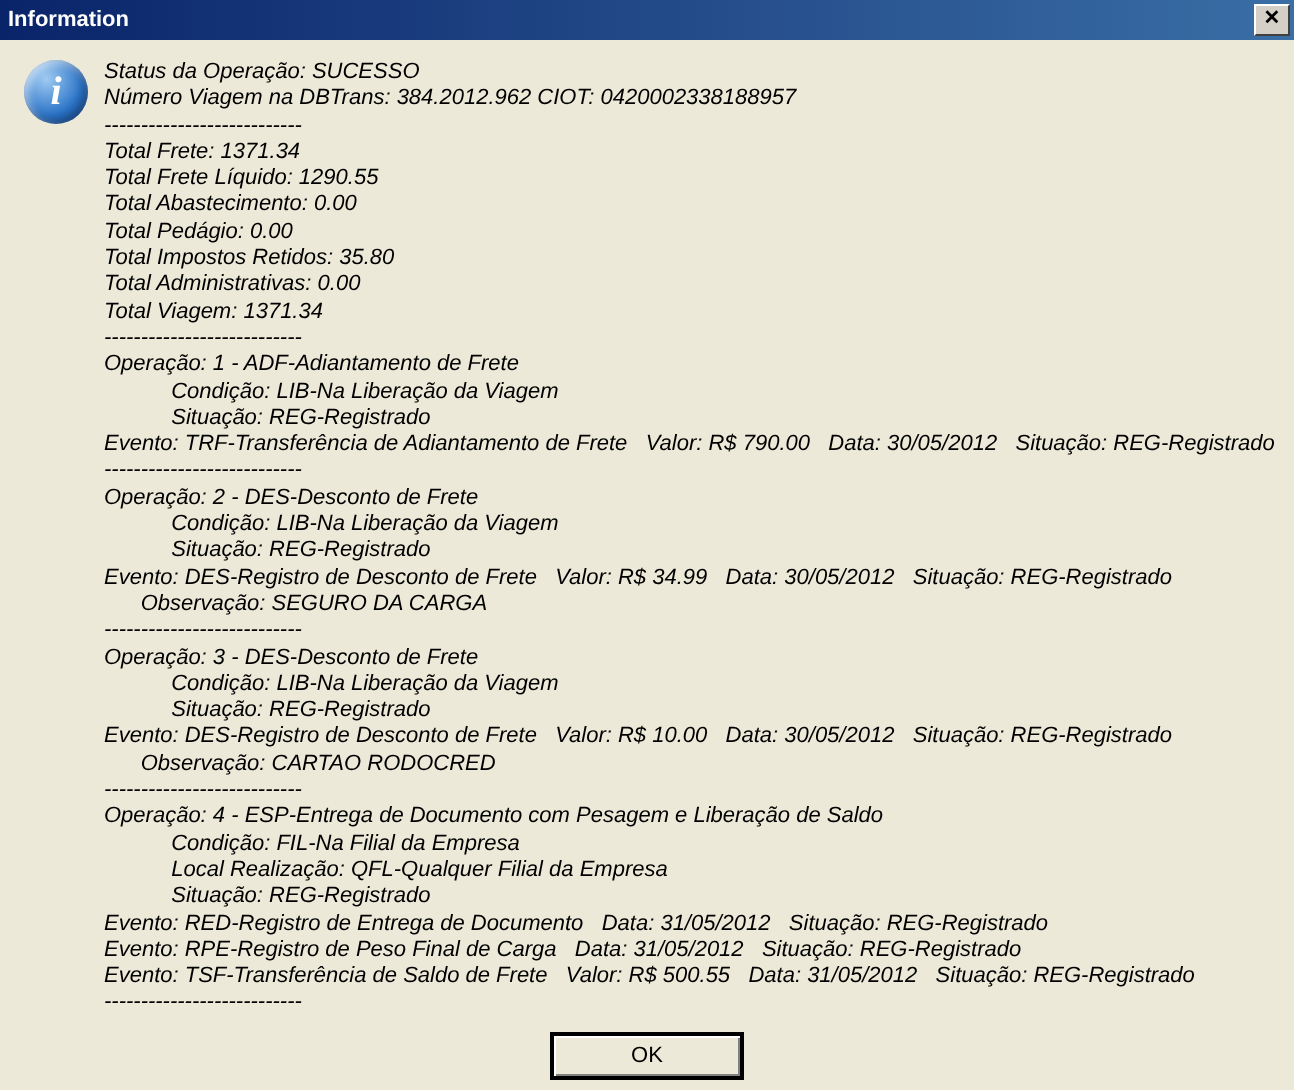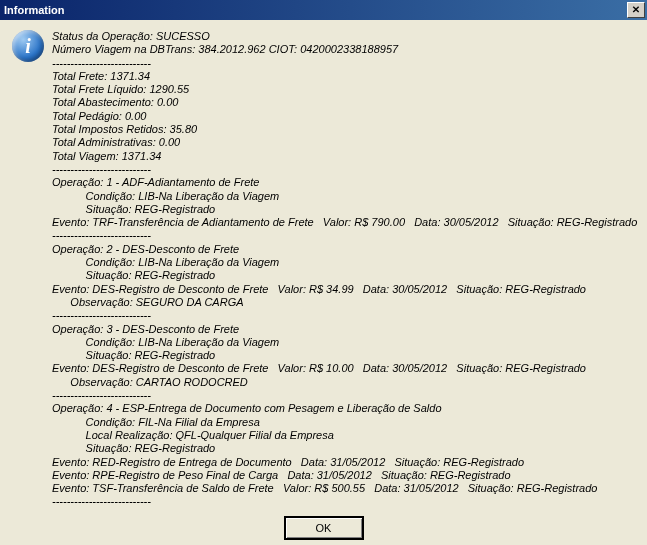--- a/index.html
+++ b/index.html
@@ -78,21 +78,21 @@
     overflow: hidden;
     font-style: italic;
   }
   .btn-row {
     height: 36px;
     display: flex;
     align-items: center;
     justify-content: center;
   }
   .ok-btn {
-    width: 78px;
+    width: 95px;
     height: 22px;
     background: #ece9d8;
     border: 1px solid #000;
     box-shadow: inset 1px 1px 0 #fff, inset -1px -1px 0 #808080;
     outline: 1px solid #000;
     font-family: Tahoma, sans-serif;
     font-size: 11px;
     cursor: default;
     padding: 0;
   }

